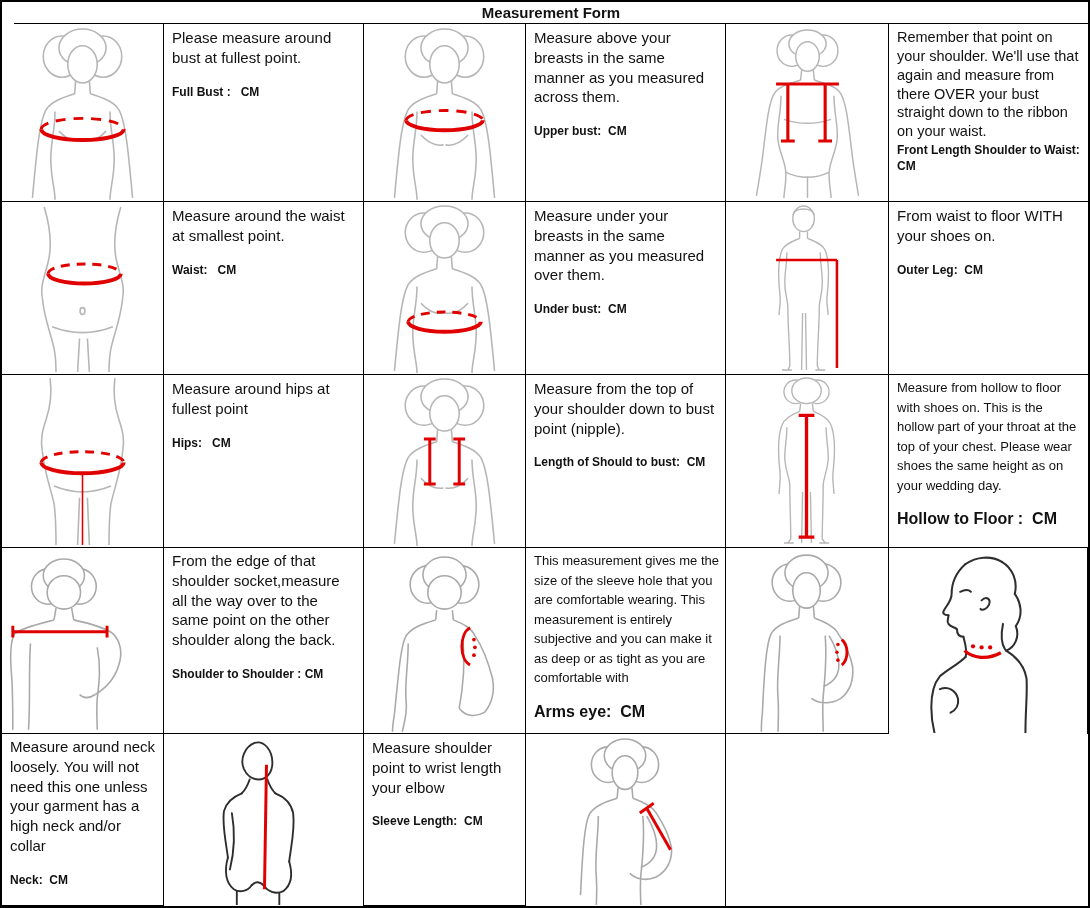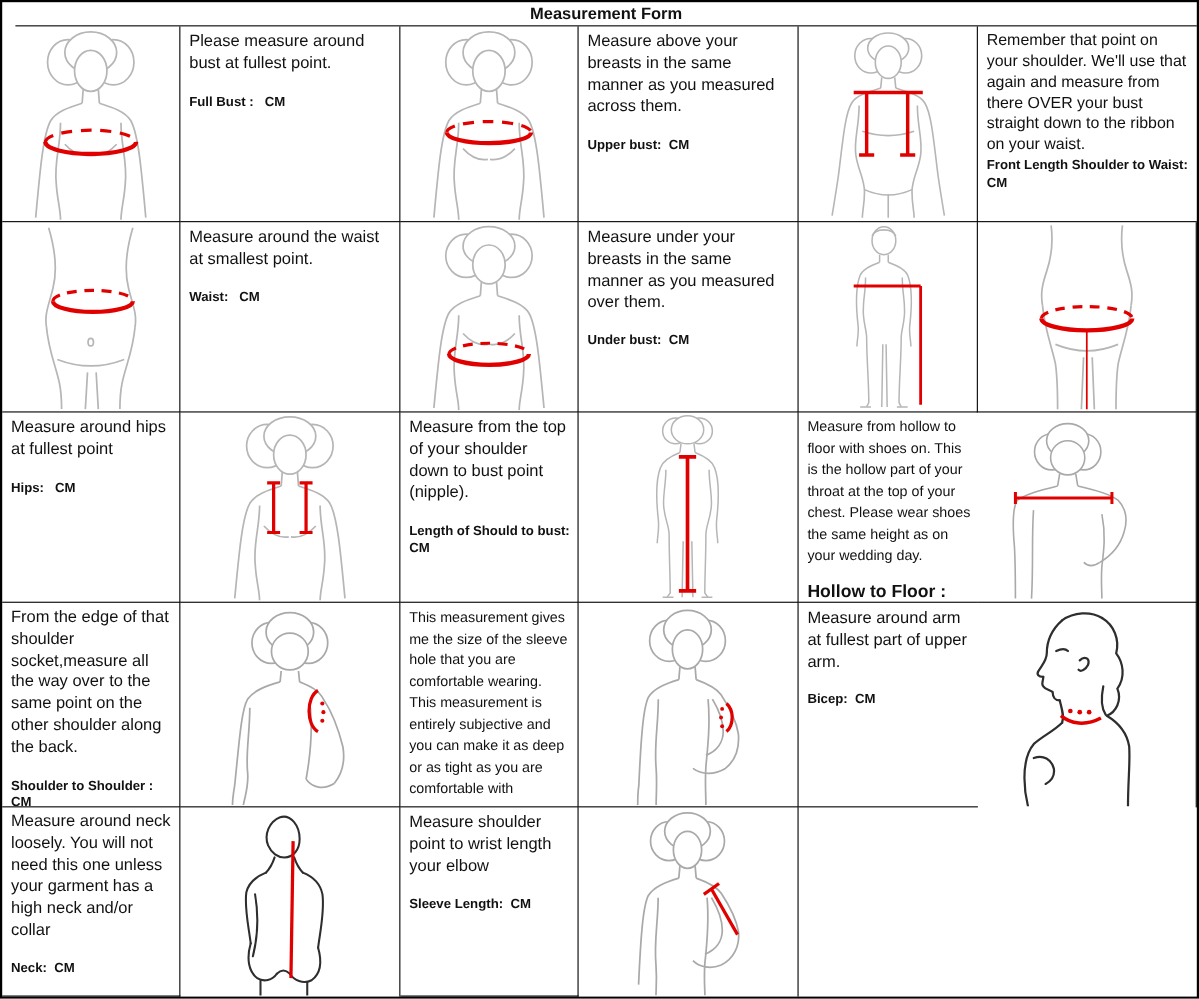--- a/index.html
+++ b/index.html
@@ -164,20 +164,24 @@
         <path d="M95,50 C95,62 97,70 97,78 C98,90 94,98 94,106 C94,126 92,146 92,166 L94,170"></path>
         <path d="M77,112 L76,170 M80,112 L81,170"></path>
         <path d="M56,170 L66,170 M90,170 L100,170"></path>
       </g>
       <g fill="none" stroke="#e10000" stroke-width="2.6">
         <path d="M50,58 L112,58"></path>
         <path d="M112,58 L112,168"></path>
       </g>
     </svg>
   </div>
+  <div class="cell txt c6">
+    <span>From waist to floor WITH your shoes on.</span>
+    <span class="label">Outer Leg:  CM</span>
+  </div>
 
   <div class="cell fig">
     <svg viewBox="0 0 162 173">
       <g fill="none" stroke="#b6b6b6" stroke-width="1.6">
         <path d="M48,2 C50,18 48,32 44,44 C40,56 38,64 40,76"></path>
         <path d="M114,2 C112,18 114,32 118,44 C122,56 124,64 122,76"></path>
         <path d="M40,76 C42,98 48,112 52,130 C54,144 54,158 54,172"></path>
         <path d="M122,76 C120,98 114,112 110,130 C108,144 108,158 108,172"></path>
         <path d="M52,112 Q81,124 110,112"></path>
         <path d="M78,124 L76,172 M86,124 L88,172"></path>
@@ -305,24 +309,20 @@
         <path d="M104,88 C110,98 114,108 114,118 C114,128 108,136 98,140"></path>
         <path d="M100,88 C102,110 100,130 98,150 C97,164 98,176 98,186"></path>
       </g>
       <g stroke="#e10000" fill="none">
         <path d="M117,92 C124,98 124,112 117,118" stroke-width="3"></path>
         <circle cx="113" cy="97" r="1.8" fill="#e10000" stroke="none"></circle>
         <circle cx="112" cy="105" r="1.8" fill="#e10000" stroke="none"></circle>
         <circle cx="113" cy="113" r="1.8" fill="#e10000" stroke="none"></circle>
       </g>
     </svg>
-  </div>
-  <div class="cell txt c6">
-    <span>Measure around arm at fullest part of upper arm.</span>
-    <span class="label">Bicep:  CM</span>
   </div>
 
   <div class="cell fig r5">
     <svg viewBox="0 0 162 172">
       <g fill="none" stroke="#2e2e2e" stroke-width="1.9" stroke-linecap="round">
         <path d="M60,14 C70,7 84,6 94,12"></path>
         <path d="M60,14 C51,22 47,32 47,42 C47,48 43,52 40,57 C38,60 40,62 44,62"></path>
         <path d="M44,62 C44,66 42,68 44,70 C46,73 50,73 52,75 C52,79 54,82 58,82"></path>
         <path d="M94,12 C104,18 109,30 106,42 C112,50 114,62 107,72 C111,82 106,92 98,95"></path>
         <path d="M58,82 C60,90 62,96 60,101"></path>

